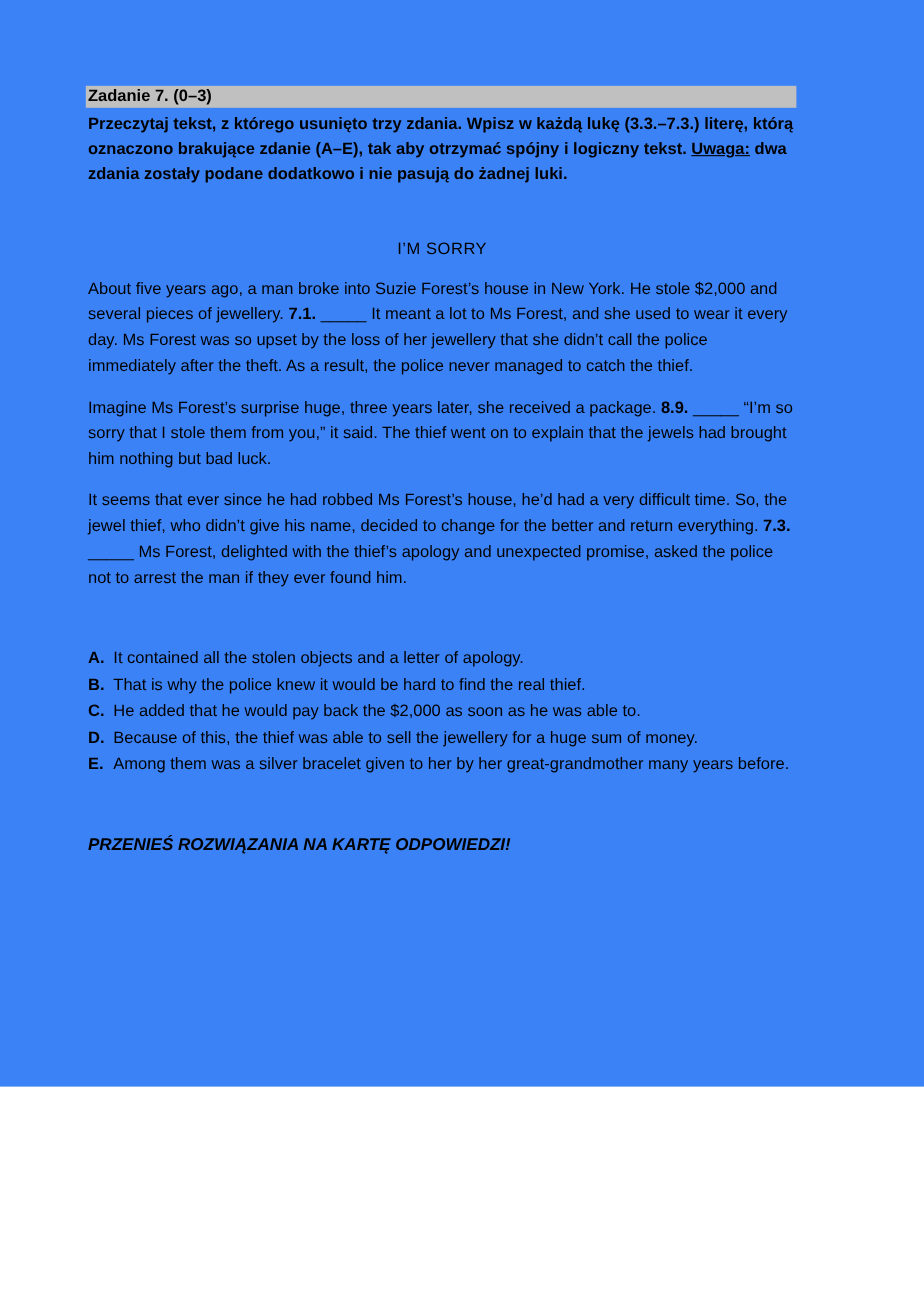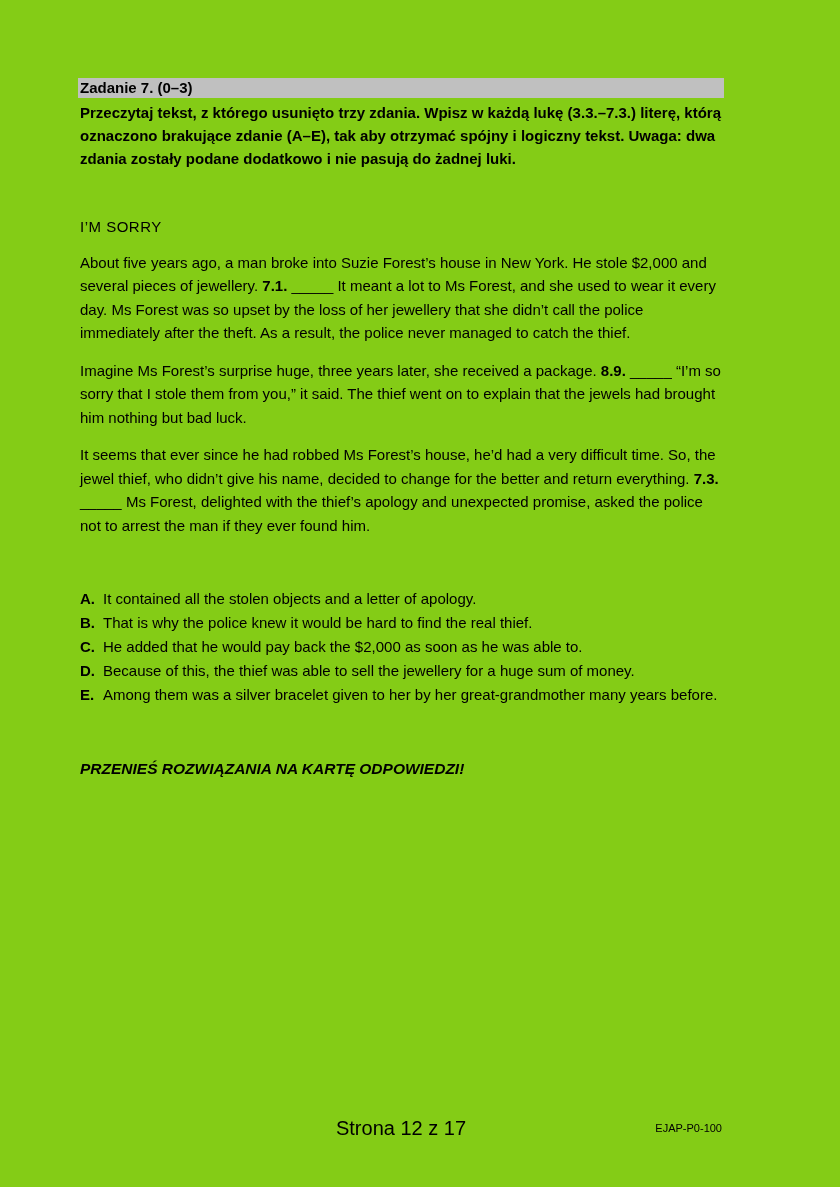--- a/index.html
+++ b/index.html
@@ -3,22 +3,22 @@
 <meta charset="utf-8">
 <style>
   html, body {
     margin: 0;
     padding: 0;
     background: #ffffff;
   }
   .page {
     position: relative;
     width: 840px;
-    height: 1187px;
-    background: #84cc16;
+    height: 988px;
+    background: #3b82f6;
     font-family: "Liberation Sans", sans-serif;
     color: #000000;
     overflow: hidden;
   }
   .content {
     position: absolute;
     left: 80px;
     top: 78px;
     width: 644px;
     font-size: 15px;
@@ -31,22 +31,24 @@
     line-height: 20px;
     padding-left: 2px;
     margin-left: -2px;
     margin-bottom: 3px;
   }
   .instructions {
     font-weight: bold;
     line-height: 23px;
   }
   .uwaga {
+    text-decoration: underline;
   }
   .reading-title {
+    text-align: center;
     margin-top: 45px;
     letter-spacing: 0.5px;
   }
   .para {
     margin-top: 14px;
     text-align: left;
   }
   .para.first {
     margin-top: 12px;
   }

